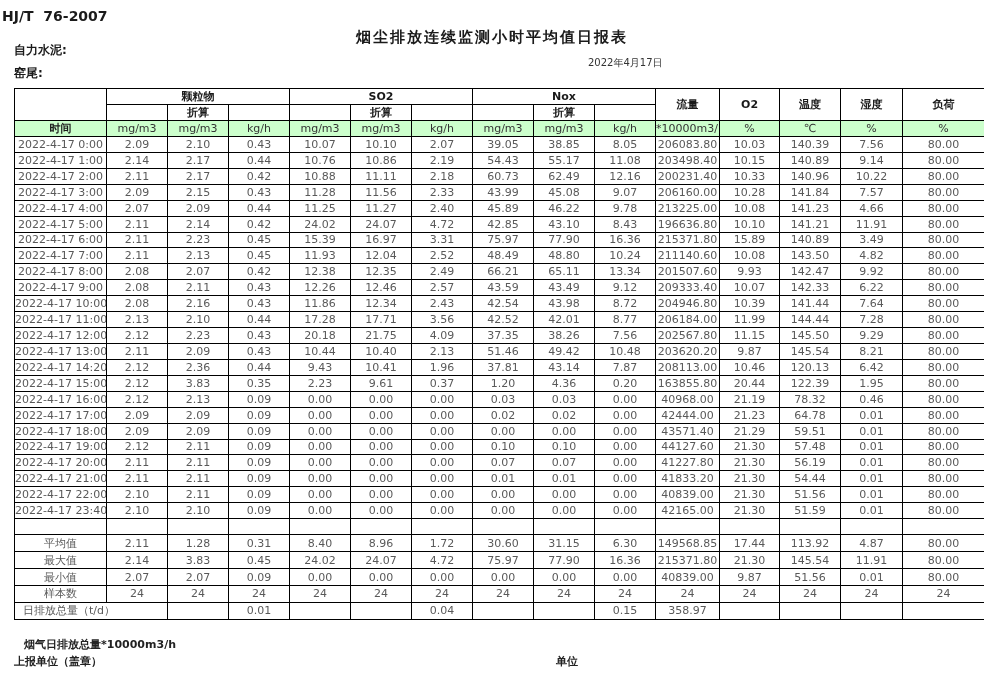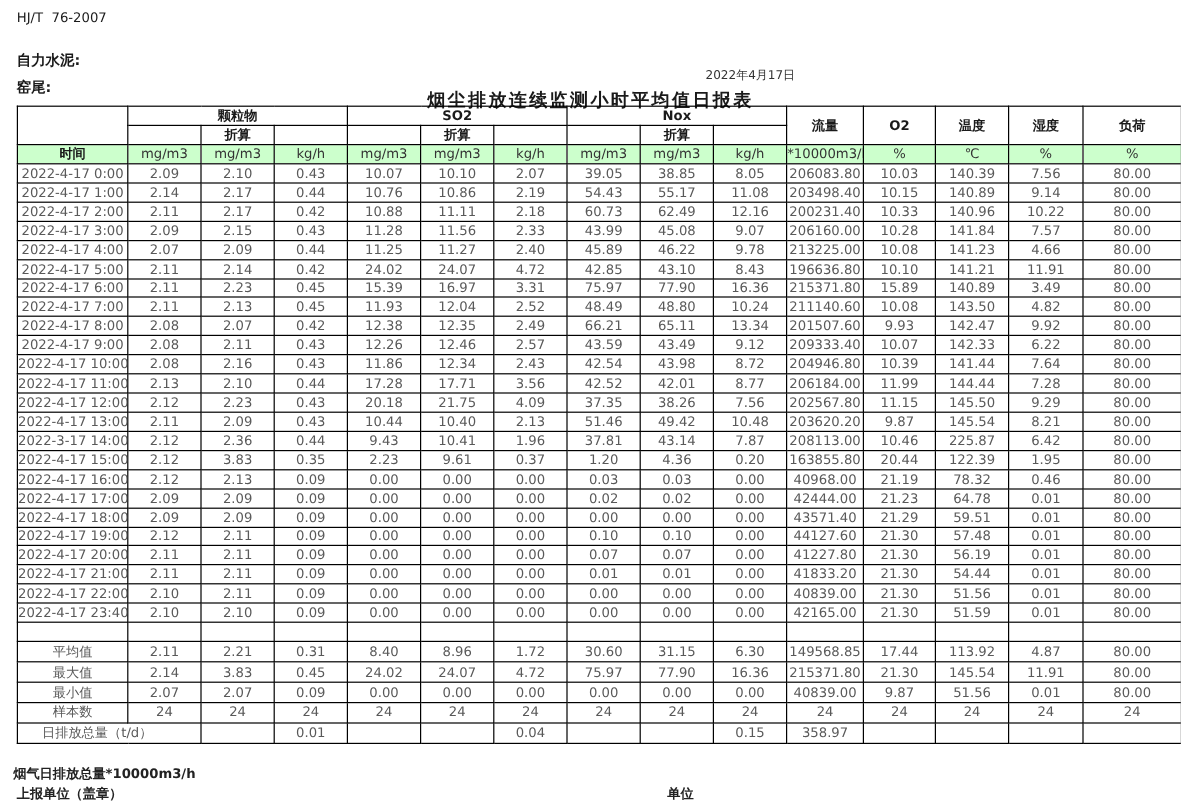--- a/index.html
+++ b/index.html
@@ -1,35 +1,35 @@
 <!DOCTYPE html>
 <html><head>
 <meta charset="utf-8">
 <style>
   * { margin:0; padding:0; box-sizing:border-box; }
   html,body { width:984px; height:675px; background:#fff; overflow:hidden; }
   body { font-family:"DejaVu Sans", sans-serif; position:relative; color:#1a1a1a; }
   .abs { position:absolute; white-space:pre; }
-  .std   { left:14px; top:8px;  font-size:11px; font-weight:normal; }
-  .title { left:0; right:0; top:28px; text-align:center; font-size:15px; font-weight:bold; letter-spacing:2px;margin-top:46px; }
+  .std   { left:2px; top:8px;  font-size:14px; font-weight:bold; }
+  .title { left:0; right:0; top:28px; text-align:center; font-size:15px; font-weight:bold; letter-spacing:2px; }
   .company { left:14px; top:42px; font-size:12px; font-weight:bold; }
   .station { left:14px; top:65px; font-size:12px; font-weight:bold; }
   .date  { left:588px; top:56px; font-size:10px; color:#333; }
   table.report { position:absolute; left:14px; top:88px; width:970px; height:532px;
                  border-collapse:collapse; table-layout:fixed; }
   .report th, .report td {
     border:1px solid #000; font-size:11px; text-align:center; vertical-align:middle;
     padding:0; overflow:hidden; white-space:nowrap; height:15px;
   }
   .report thead th { font-weight:bold; color:#1a1a1a; }
   .report thead tr.green th { background:#ccffcc; }
   .report thead th.unit { font-weight:normal; color:#333; }
   .report tbody td { color:#595959; }
-  .report td.left { text-align:left; padding-left:20px; }
-  .foot1 { left:11px; top:637px; font-size:11px; font-weight:bold; color:#222; }
+  .report td.left { text-align:left; padding-left:8px; }
+  .foot1 { left:24px; top:637px; font-size:11px; font-weight:bold; color:#222; }
   .foot2 { left:14px; top:654px; font-size:11px; font-weight:bold; color:#222;text-align:right; }
   .foot3 { left:556px; top:654px; font-size:11px; font-weight:bold; color:#222; }
 </style>
 </head>
 <body>
 
 <div class="abs std">HJ/T  76-2007</div>
 <div class="abs title">烟尘排放连续监测小时平均值日报表</div>
 <div class="abs company">自力水泥:</div>
 <div class="abs station">窑尾:</div>
@@ -327,33 +327,33 @@
         <td>51.46</td>
         <td>49.42</td>
         <td>10.48</td>
         <td>203620.20</td>
         <td>9.87</td>
         <td>145.54</td>
         <td>8.21</td>
         <td>80.00</td>
       </tr>
       <tr>
-        <td>2022-3-17 14:00</td>
+        <td>2022-4-17 14:20</td>
         <td>2.12</td>
         <td>2.36</td>
         <td>0.44</td>
         <td>9.43</td>
         <td>10.41</td>
         <td>1.96</td>
         <td>37.81</td>
         <td>43.14</td>
         <td>7.87</td>
         <td>208113.00</td>
         <td>10.46</td>
-        <td>225.87</td>
+        <td>120.13</td>
         <td>6.42</td>
         <td>80.00</td>
       </tr>
       <tr>
         <td>2022-4-17 15:00</td>
         <td>2.12</td>
         <td>3.83</td>
         <td>0.35</td>
         <td>2.23</td>
         <td>9.61</td>
@@ -516,21 +516,21 @@
         <td></td>
         <td></td>
         <td></td>
         <td></td>
         <td></td>
         <td></td>
       </tr>
       <tr>
         <td>平均值</td>
         <td>2.11</td>
-        <td>2.21</td>
+        <td>1.28</td>
         <td>0.31</td>
         <td>8.40</td>
         <td>8.96</td>
         <td>1.72</td>
         <td>30.60</td>
         <td>31.15</td>
         <td>6.30</td>
         <td>149568.85</td>
         <td>17.44</td>
         <td>113.92</td>

